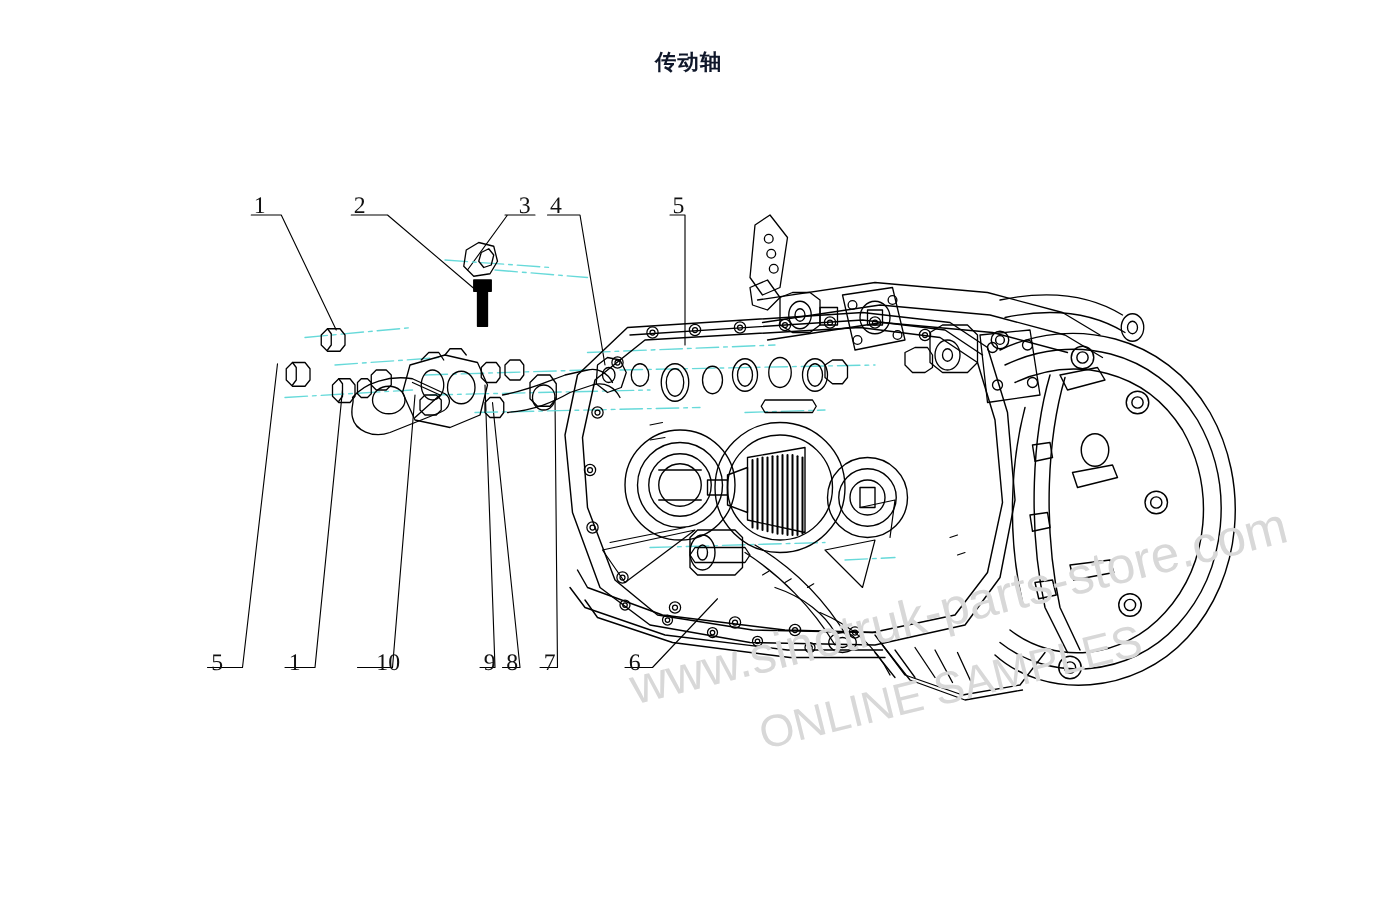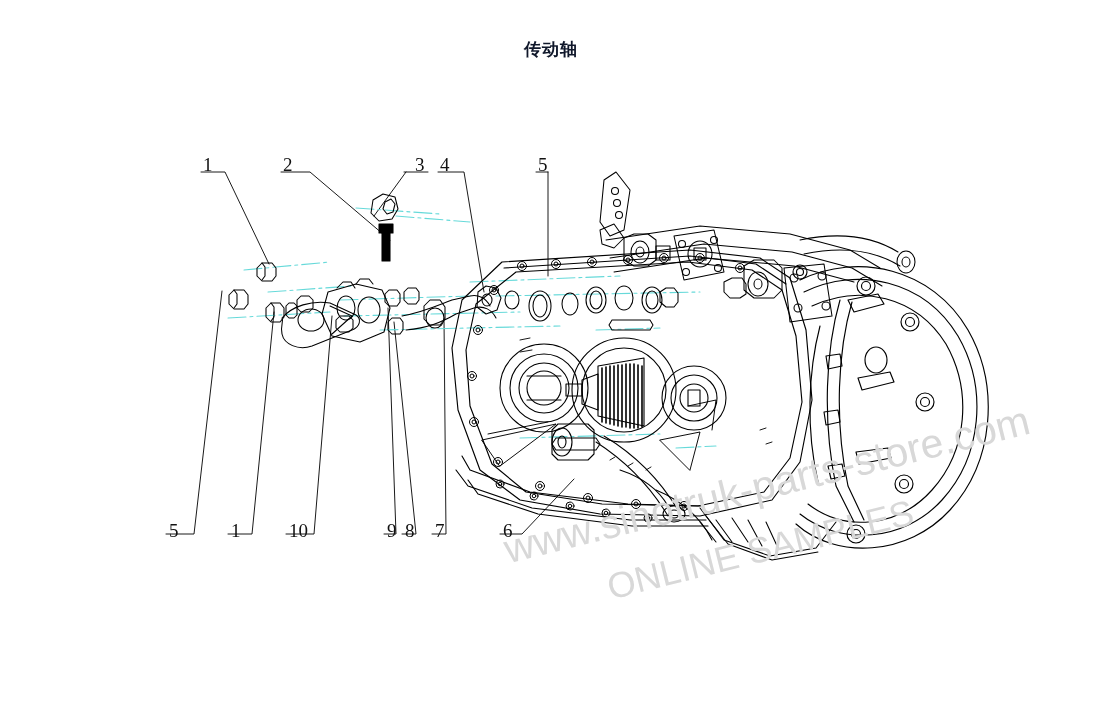--- a/index.html
+++ b/index.html
@@ -353,21 +353,21 @@
   </svg>
 
   <div class="callout" style="left:203px;top:155px">1</div>
   <div class="callout" style="left:283px;top:155px">2</div>
   <div class="callout" style="left:415px;top:155px">3</div>
   <div class="callout" style="left:440px;top:155px">4</div>
   <div class="callout" style="left:538px;top:155px">5</div>
 
   <div class="callout" style="left:169px;top:521px">5</div>
   <div class="callout" style="left:231px;top:521px">1</div>
-  <div class="callout" style="left:289px;top:521px">10</div>
+  <div class="callout" style="left:301px;top:521px">10</div>
   <div class="callout" style="left:387px;top:521px">9</div>
   <div class="callout" style="left:405px;top:521px">8</div>
   <div class="callout" style="left:435px;top:521px">7</div>
   <div class="callout" style="left:503px;top:521px">6</div>
 
   <div class="wm wm1">www.sinotruk-parts-store.com</div>
   <div class="wm wm2">ONLINE SAMPLES</div>
 
 </div>
 

